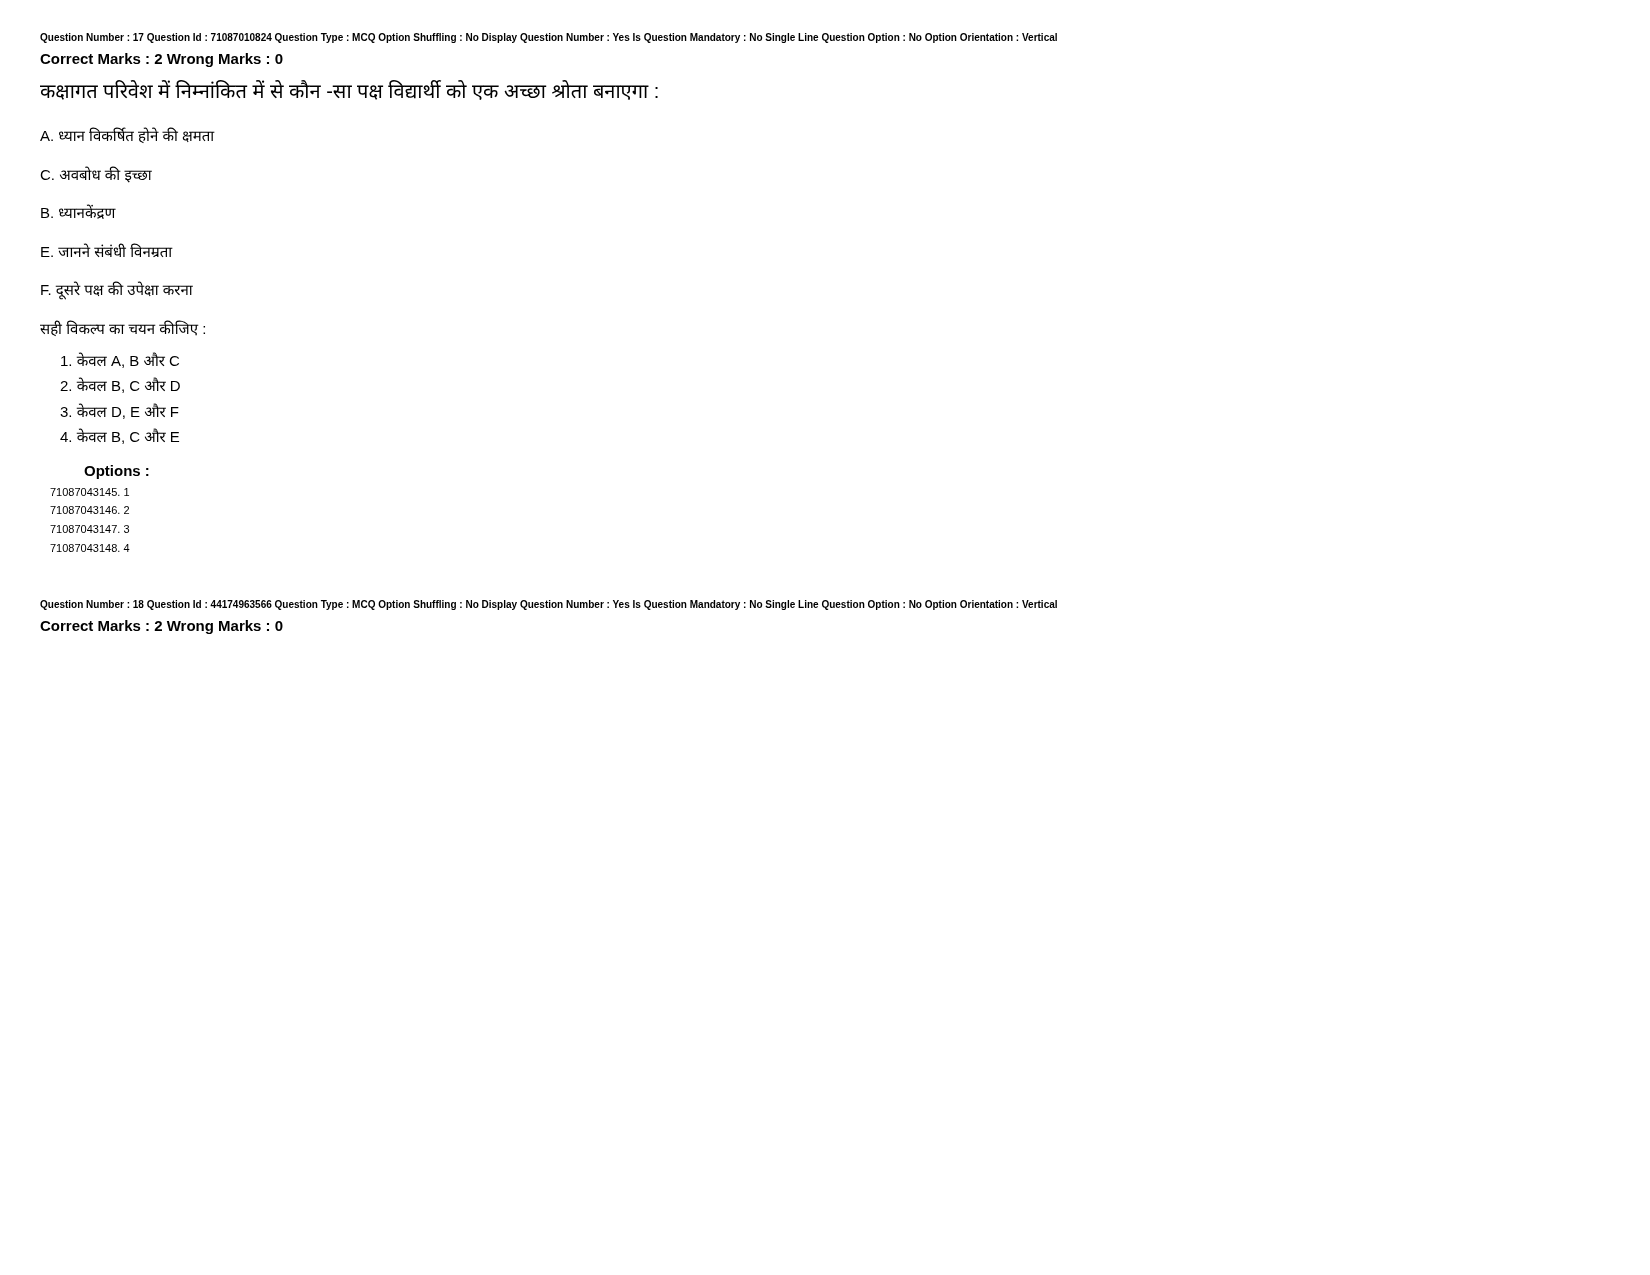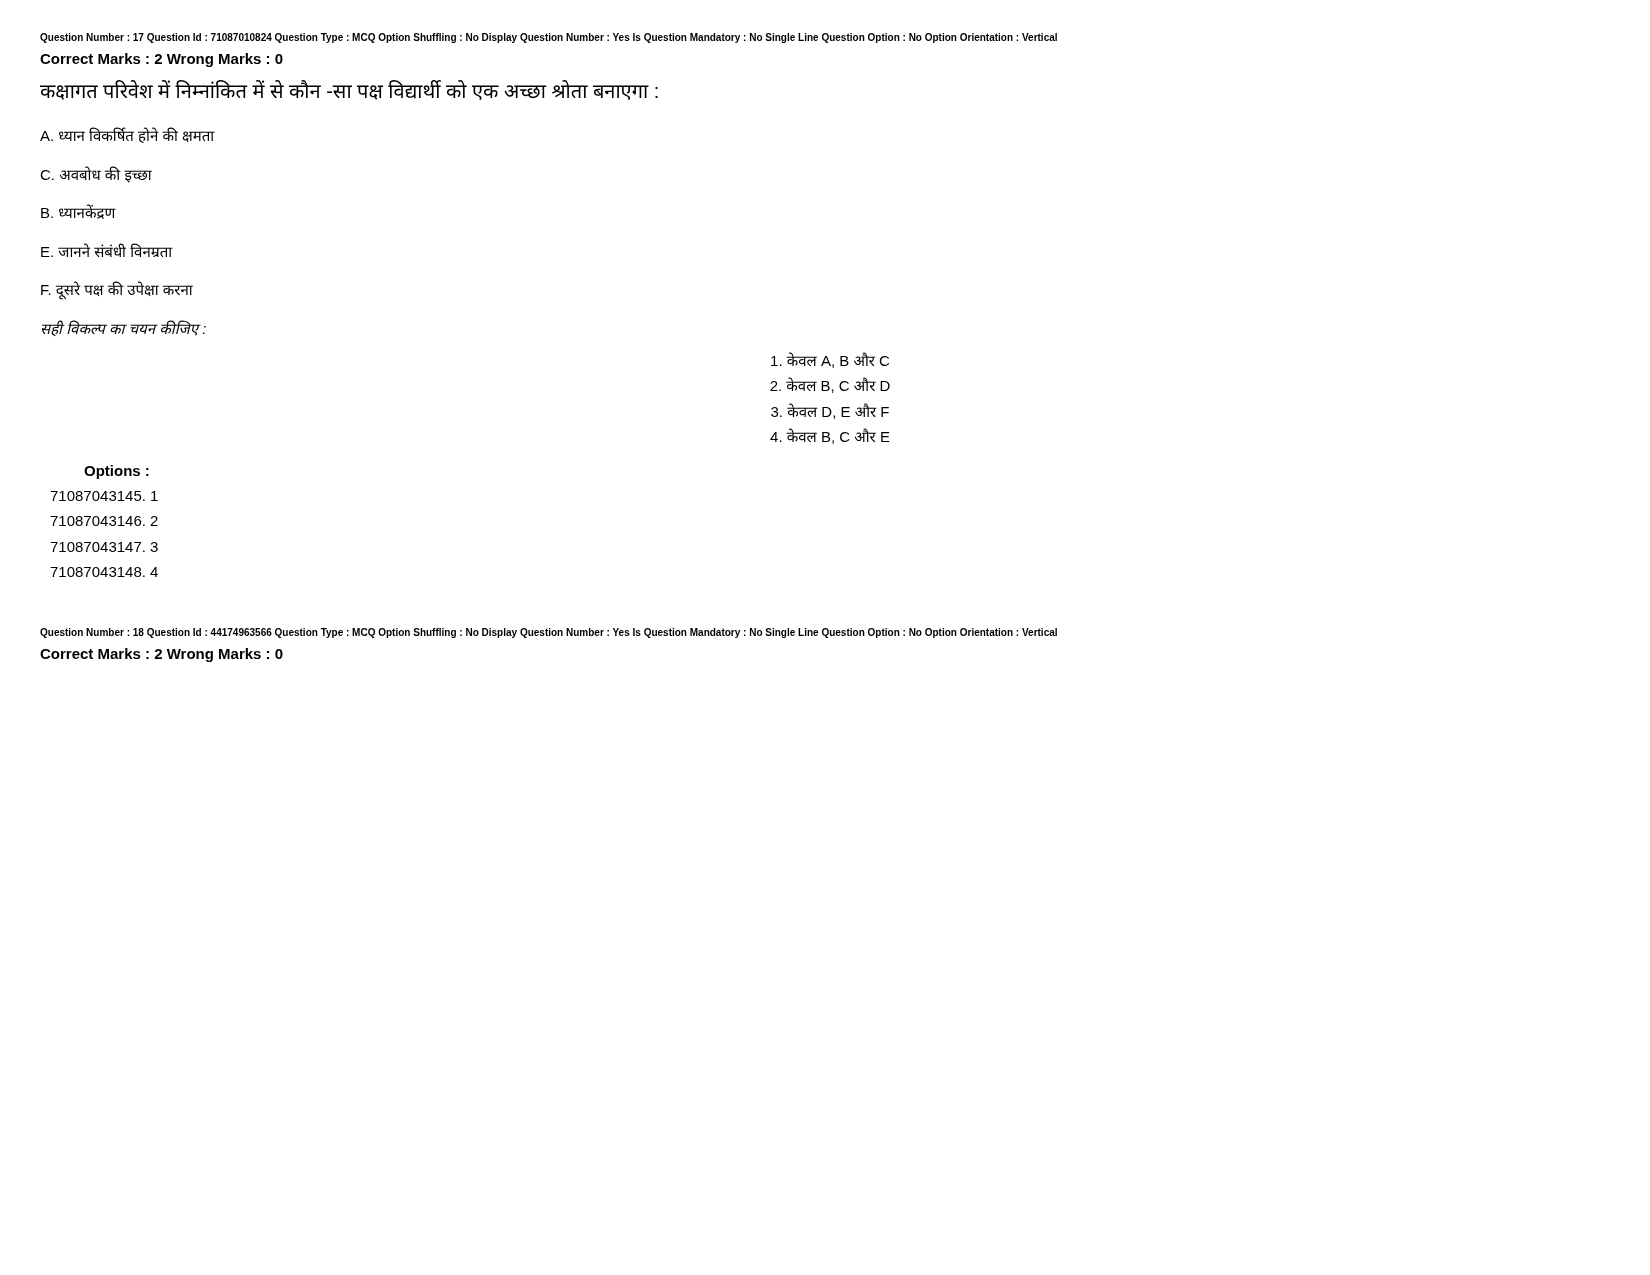--- a/index.html
+++ b/index.html
@@ -37,43 +37,41 @@
     }
     .option-item {
       font-size: 15px;
       margin-bottom: 16px;
       line-height: 1.5;
     }
     .select-instruction {
       font-size: 15px;
       margin-top: 10px;
       margin-bottom: 10px;
-      font-style: italic;
     }
     .sub-options {
-      margin-left: 10px;
+      margin-left: 20px;
       margin-bottom: 12px;
-      text-align: center;
     }
     .sub-option-item {
       font-size: 15px;
       line-height: 1.7;
     }
     .options-label {
       font-weight: bold;
       font-size: 15px;
       margin-top: 10px;
       margin-bottom: 4px;
       margin-left: 44px;
     }
     .options-list {
       margin-left: 10px;
     }
     .options-list-item {
-      font-size: 15px;
+      font-size: 11px;
       line-height: 1.7;
     }
   </style>
 </head>
 <body>
 
 <div class="question-block">
   <div class="question-meta">Question Number : 17 Question Id : 71087010824 Question Type : MCQ Option Shuffling : No Display Question Number : Yes Is Question Mandatory : No Single Line Question Option : No Option Orientation : Vertical</div>
   <div class="marks-line">Correct Marks : 2 Wrong Marks : 0</div>
   <div class="question-text">कक्षागत परिवेश में निम्नांकित में से कौन -सा पक्ष विद्यार्थी को एक अच्छा श्रोता बनाएगा :</div>

